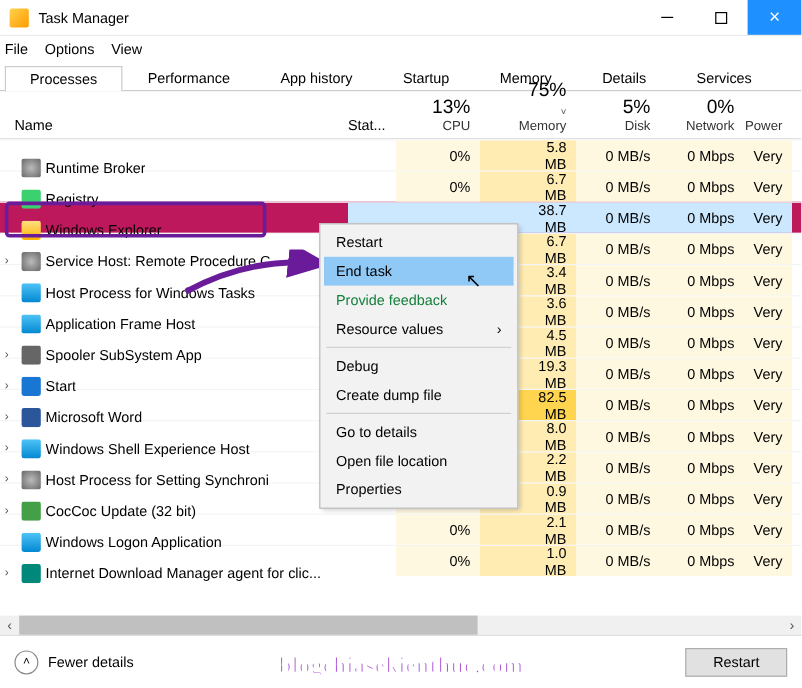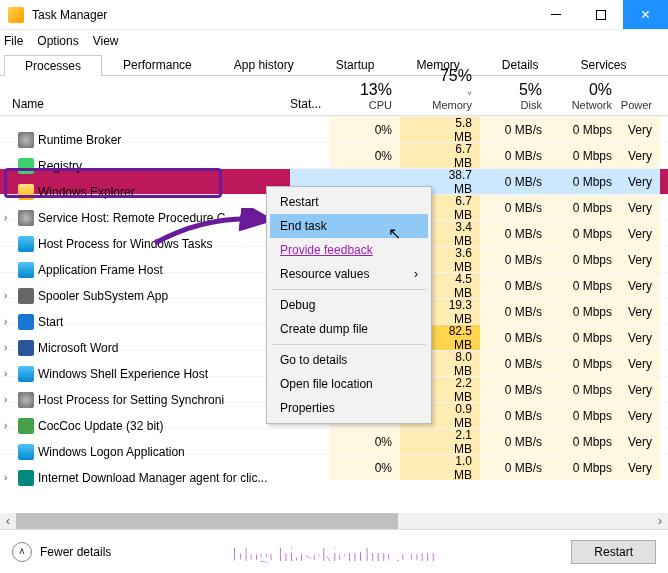--- a/index.html
+++ b/index.html
@@ -42,21 +42,21 @@
 .cell.net { flex:0 0 70px; background:#fff8e1; }
 .cell.power { flex:0 0 40px; background:#fff8e1; overflow:hidden; }
 .cell.status { flex:0 0 40px; }
 .row.selected { background:#be185d; }
 .row.selected .cell { background:#cce8ff !important; }
 .sel-box { position:absolute; border:3px solid #6a1b9a; border-radius:4px; left:4px; top:52px; width:218px; height:30px; pointer-events:none; }
 .row.mem-hi .cell.mem { background:#ffd54f; }
 .context-menu { position:absolute; left:266px; top:186px; width:166px; background:#f2f2f2; border:1px solid #bababa; box-shadow:2px 2px 4px rgba(0,0,0,.2); padding:3px; z-index:10; }
 .cm-item { padding:5px 10px; font-size:12px; display:flex; justify-content:space-between; align-items:center; }
 .cm-item.hl { background:#90c8f6; }
-.cm-item.disabled { color:#a21caf;text-decoration:underline; }
+.cm-item.disabled { color:#15803d; }
 .cm-sep { height:1px; background:#d0d0d0; margin:3px 2px; }
 .cursor { position:absolute; left:388px; top:224px; font-size:16px; z-index:20; }
 .footer { position:absolute; bottom:0; left:0; right:0; height:44px; border-top:1px solid #ddd; display:flex; align-items:center; padding:0 12px; justify-content:space-between; }
 .fewer { display:flex; align-items:center; gap:8px; }
 .fewer .circ { width:20px; height:20px; border:1px solid #888; border-radius:50%; display:flex; align-items:center; justify-content:center; font-size:10px; }
 .restart-btn { padding:4px 22px; border:1px solid #adadad; background:#e1e1e1; }
 .scroll-h { position:absolute; bottom:44px; left:0; right:0; height:16px; background:#f0f0f0; display:flex; align-items:center; }
 .scroll-h .track { flex:1; height:100%; position:relative; }
 .scroll-h .thumb { position:absolute; left:0; width:60%; height:100%; background:#c0c0c0; }
 .scroll-h .arrow { width:16px; text-align:center; color:#555; }

